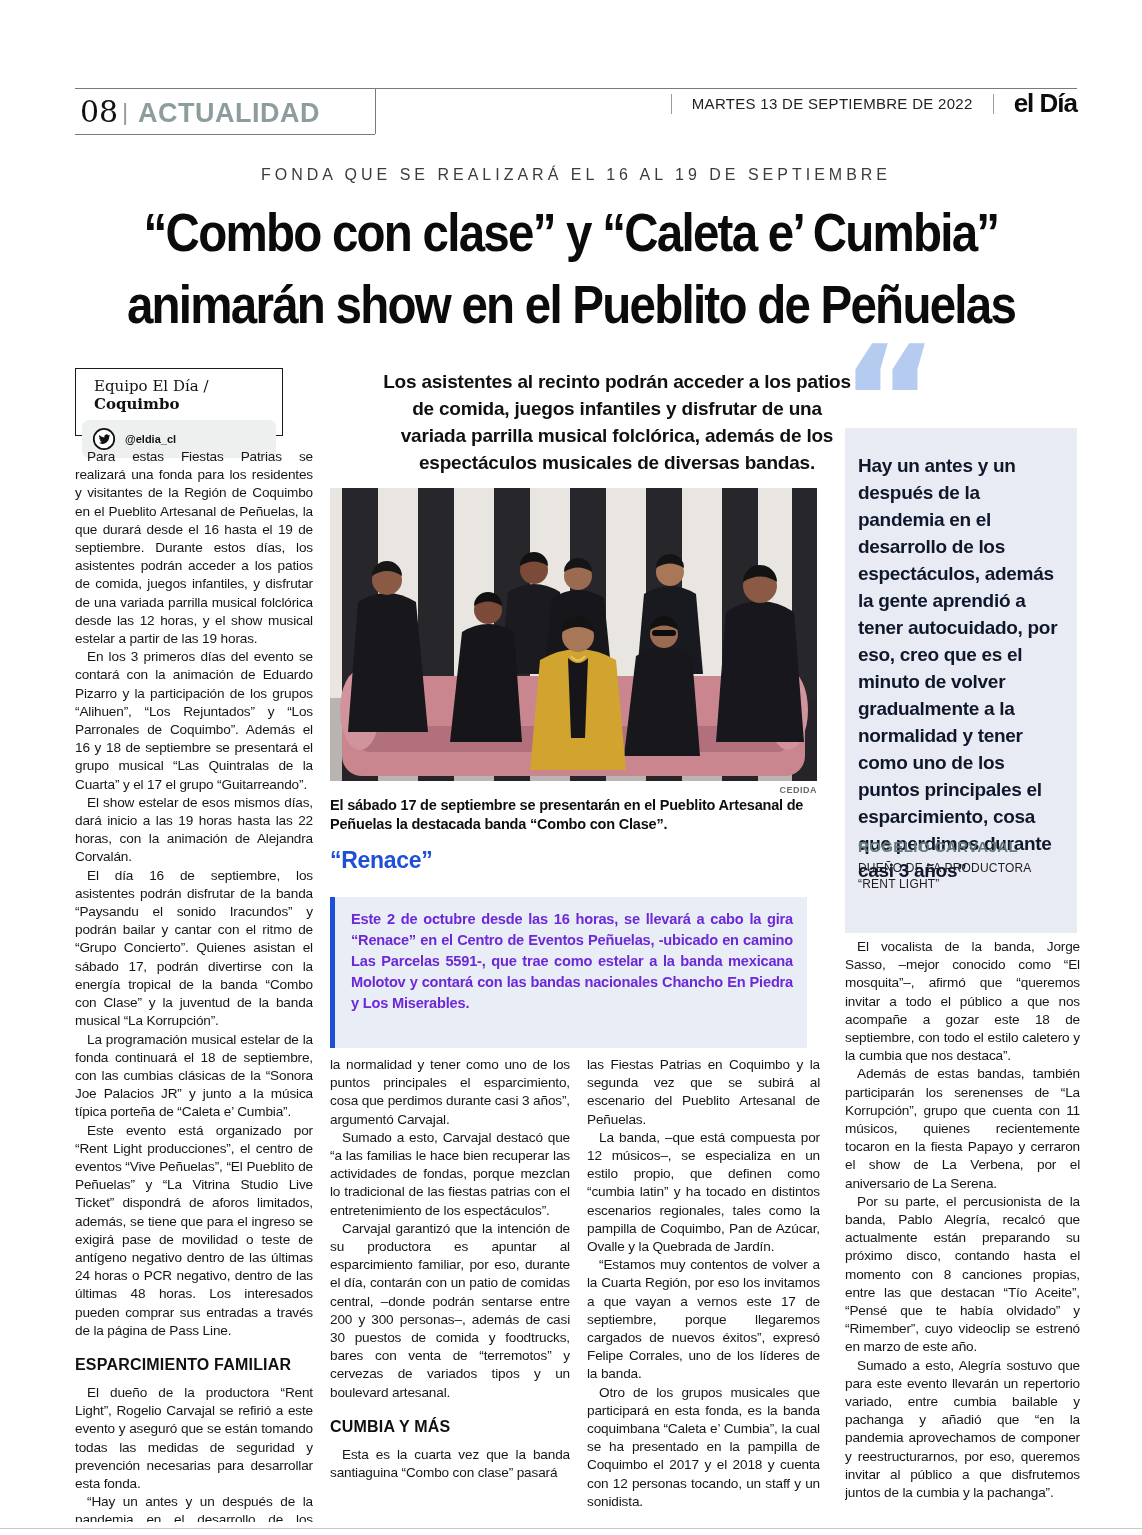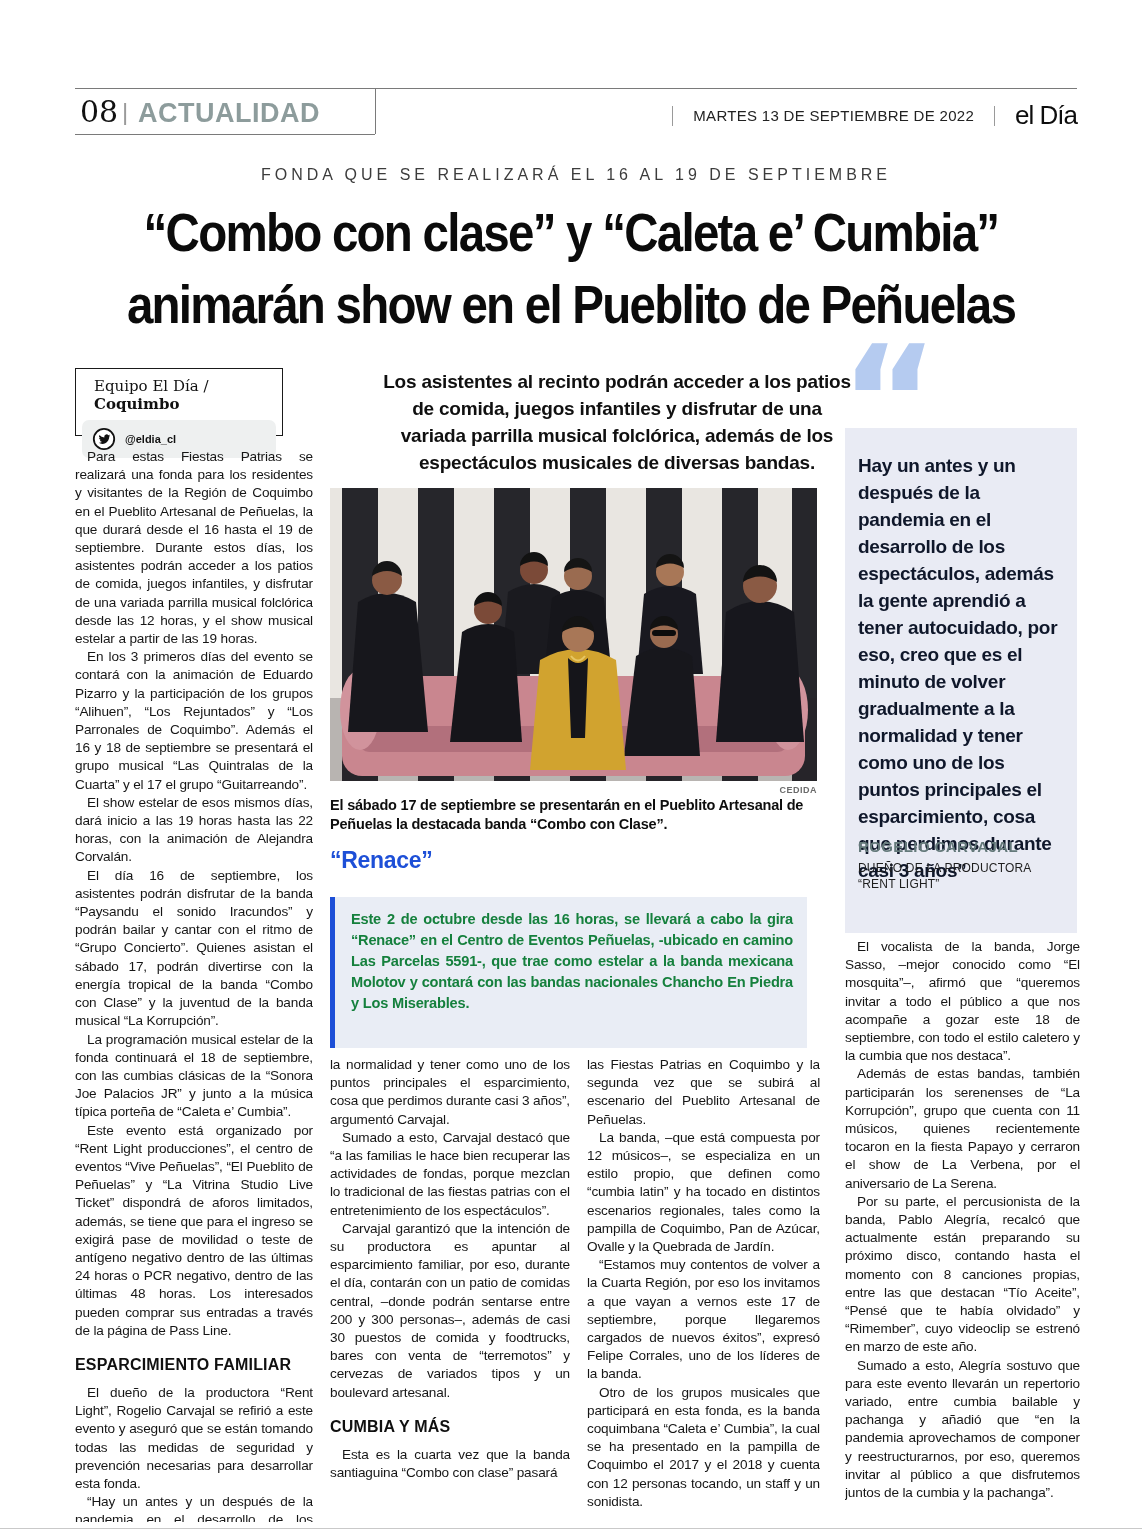--- a/index.html
+++ b/index.html
@@ -12,23 +12,23 @@
   }
   .abs{ position:absolute; }
 
   
   .rule-top{ left:75px; width:1002px; top:88px; border-top:1.5px solid #7a7a7a; }
   .rule-under-section{ left:75px; width:300px; top:134px; border-top:1.5px solid #7a7a7a; }
   .header-vdiv{ left:375px; top:88px; height:46px; border-left:1.5px solid #7a7a7a; }
   .pagenum{ left:80px; top:94px; font-family:"DejaVu Serif", serif; font-size:30px; color:#111; }
   .section-name{ left:138px; top:98px; font-size:27px; font-weight:bold; letter-spacing:.5px; color:var(--section-gray,#8d9c9c); }
   .pagenum-sep{ left:122px; top:98px; font-size:24px; color:#9a9a9a; }
-  .hdr-right{ right:65px; top:100px; display:flex; align-items:center; gap:20px; }
+  .hdr-right{ right:65px; top:88px; display:flex; align-items:center; gap:20px; }
   .hdr-date{ font-size:15px; letter-spacing:.3px; color:#222; }
-  .hdr-brand{ font-size:26px; font-weight:normal; letter-spacing:-1px; color:#0d0d0d; }
+  .hdr-brand{ font-size:26px; font-weight:bold; letter-spacing:-1px; color:#0d0d0d; }
   .thin-bar{ display:inline-block; width:1px; height:20px; background:#9a9a9a; }
 
   
   .kicker{ left:75px; width:1002px; top:166px; text-align:center; font-size:16px;
     letter-spacing:4px; color:#3c3c3c; font-weight:500; }
   .headline{ left:0; width:1142px; top:196px; text-align:center; font-weight:bold;
     font-size:54px; line-height:72px; letter-spacing:-2px; color:#0b0b0b;
     transform:scaleX(.88); transform-origin:50% 0; white-space:nowrap; }
 
   
@@ -53,21 +53,21 @@
   .photo{ left:330px; top:488px; width:487px; height:293px; background:#222; overflow:hidden; }
   .photo-credit{ left:330px; top:785px; width:487px; text-align:right; font-size:9px;
     font-weight:bold; letter-spacing:.5px; color:#6b6b6b; }
   .photo-caption{ left:330px; top:796px; width:487px; font-size:14.5px; font-weight:bold;
     line-height:19px; color:#0e0e0e; letter-spacing:-.2px; }
 
   
   .renace-head{ left:330px; top:847px; font-size:23px; font-weight:bold; color:var(--accent-blue,#1d4fd7); letter-spacing:-.3px; }
   .renace-box{ left:330px; top:897px; width:477px; height:151px; background:var(--box-bg,#e9edf5);
     border-left:5px solid var(--accent-blue,#1d4fd7); padding:12px 14px 0 16px; overflow:hidden; }
-  .renace-box p{ font-size:14.6px; font-weight:bold; line-height:21px; color:#15803d; text-align:justify; letter-spacing:-.2px; }
+  .renace-box p{ font-size:14.6px; font-weight:bold; line-height:21px; color:#6d28d9; text-align:justify; letter-spacing:-.2px; }
 
   
   .mid-col1{ left:330px; top:1056px; width:240px; height:466px; overflow:hidden; }
   .mid-col2{ left:587px; top:1056px; width:233px; height:466px; overflow:hidden; }
 
   
   .quote-bg{ left:845px; top:428px; width:232px; height:505px; background:var(--quote-bg,#e9ebf4); }
   .quote-mark{ left:840px; top:346px; font-size:150px; line-height:110px; color:var(--quote-mark,#b5cbf0);
     font-family:"DejaVu Sans", sans-serif; font-weight:bold; }
   .quote-text{ left:858px; top:452px; width:206px; font-size:19px; font-weight:bold; line-height:27px;

